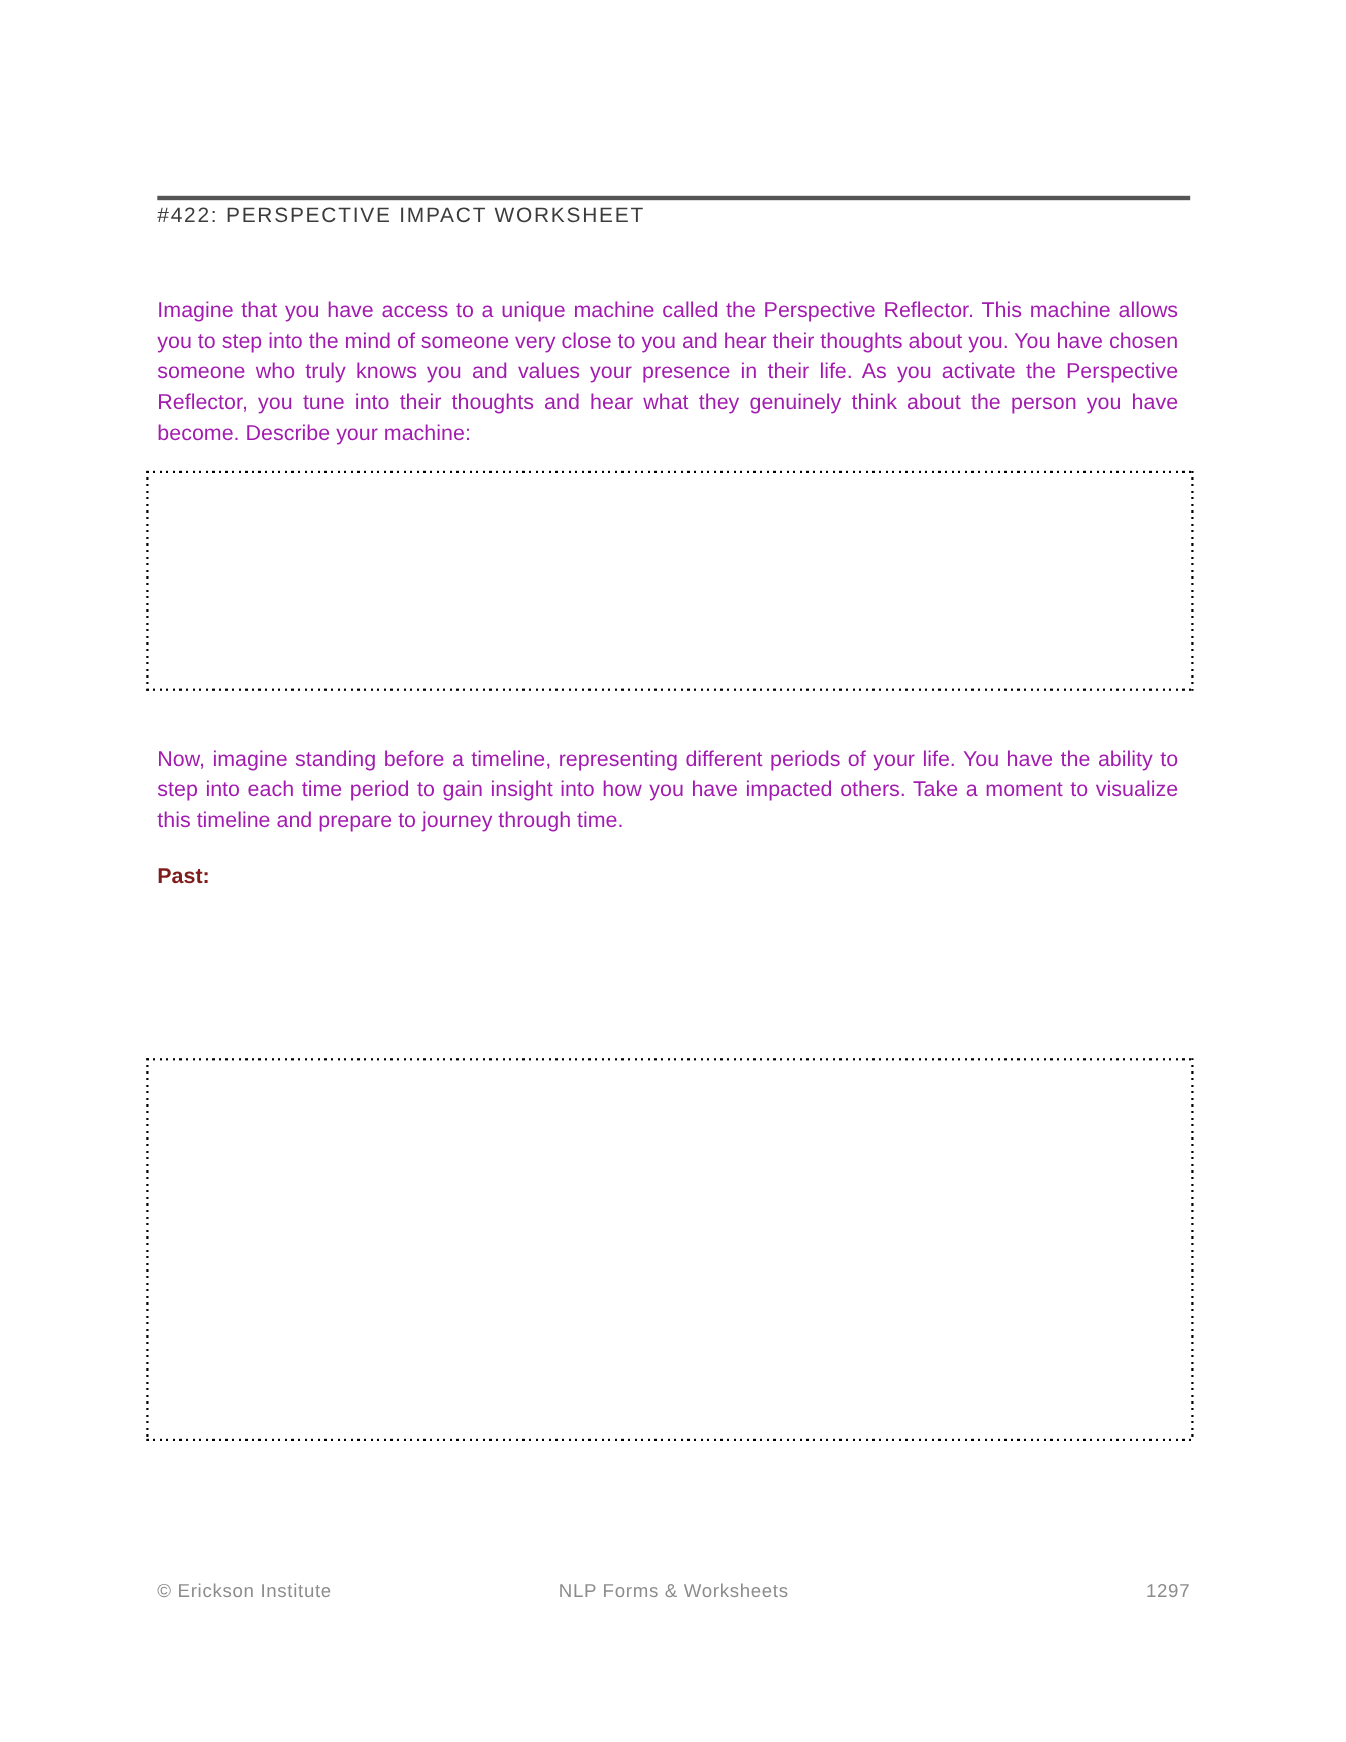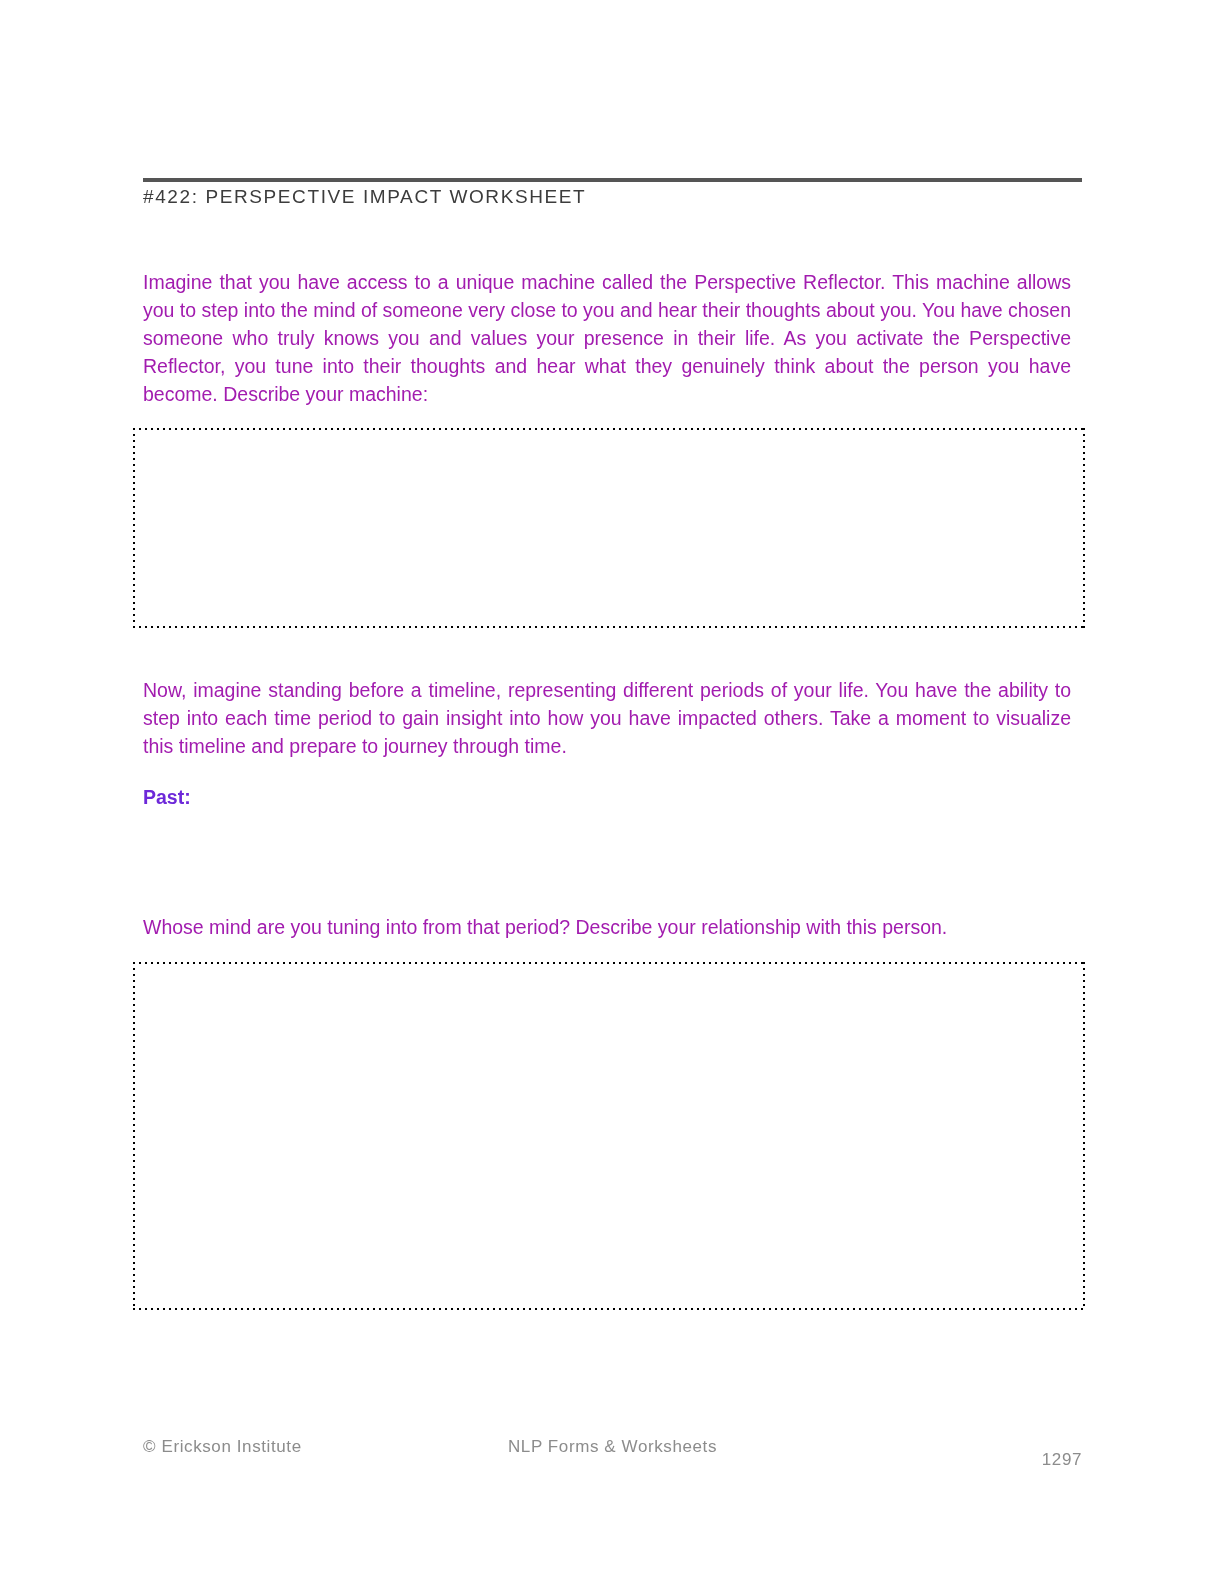--- a/index.html
+++ b/index.html
@@ -62,21 +62,21 @@
   .para-3 { top: 834px; }
   .para-4 { top: 913px; text-align: left; }
 
   .section-heading {
     position: absolute;
     left: 143px;
     top: 783px;
     font-size: 19.5px;
     line-height: 28px;
     font-weight: bold;
-    color: #6d28d9;
+    color: #7f1d1d;
   }
 
   
   .answer-box {
     position: absolute;
     left: 133px;
     box-sizing: border-box;
     background: #ffffff;
     background-image:
       repeating-linear-gradient(to right, #000 0 2px, transparent 2px 6px),
@@ -119,21 +119,21 @@
     position: absolute;
     left: 0;
     right: 0;
     top: 0;
     text-align: center;
     white-space: nowrap;
   }
   .footer-right {
     position: absolute;
     right: 0;
-    top: 13px;
+    top: 0;
     white-space: nowrap;
   }
 </style>
 </head>
 <body>
 
 <div class="page">
 
   <div class="header-rule"></div>
 
@@ -141,21 +141,20 @@
 
   <div class="para para-1">Imagine that you have access to a unique machine called the Perspective Reflector. This machine allows you to step into the mind of someone very close to you and hear their thoughts about you. You have chosen someone who truly knows you and values your presence in their life. As you activate the Perspective Reflector, you tune into their thoughts and hear what they genuinely think about the person you have become. Describe your machine:</div>
 
   <div class="answer-box answer-box-1"></div>
 
   <div class="para para-2">Now, imagine standing before a timeline, representing different periods of your life. You have the ability to step into each time period to gain insight into how you have impacted others. Take a moment to visualize this timeline and prepare to journey through time.</div>
 
   <div class="section-heading">Past:</div>
 
 
-  <div class="para para-4">Whose mind are you tuning into from that period? Describe your relationship with this person.</div>
 
   <div class="answer-box answer-box-2"></div>
 
   <div class="footer">
     <span class="footer-left">© Erickson Institute</span>
     <span class="footer-center">NLP Forms &amp; Worksheets</span>
     <span class="footer-right">1297</span>
   </div>
 
 </div>

